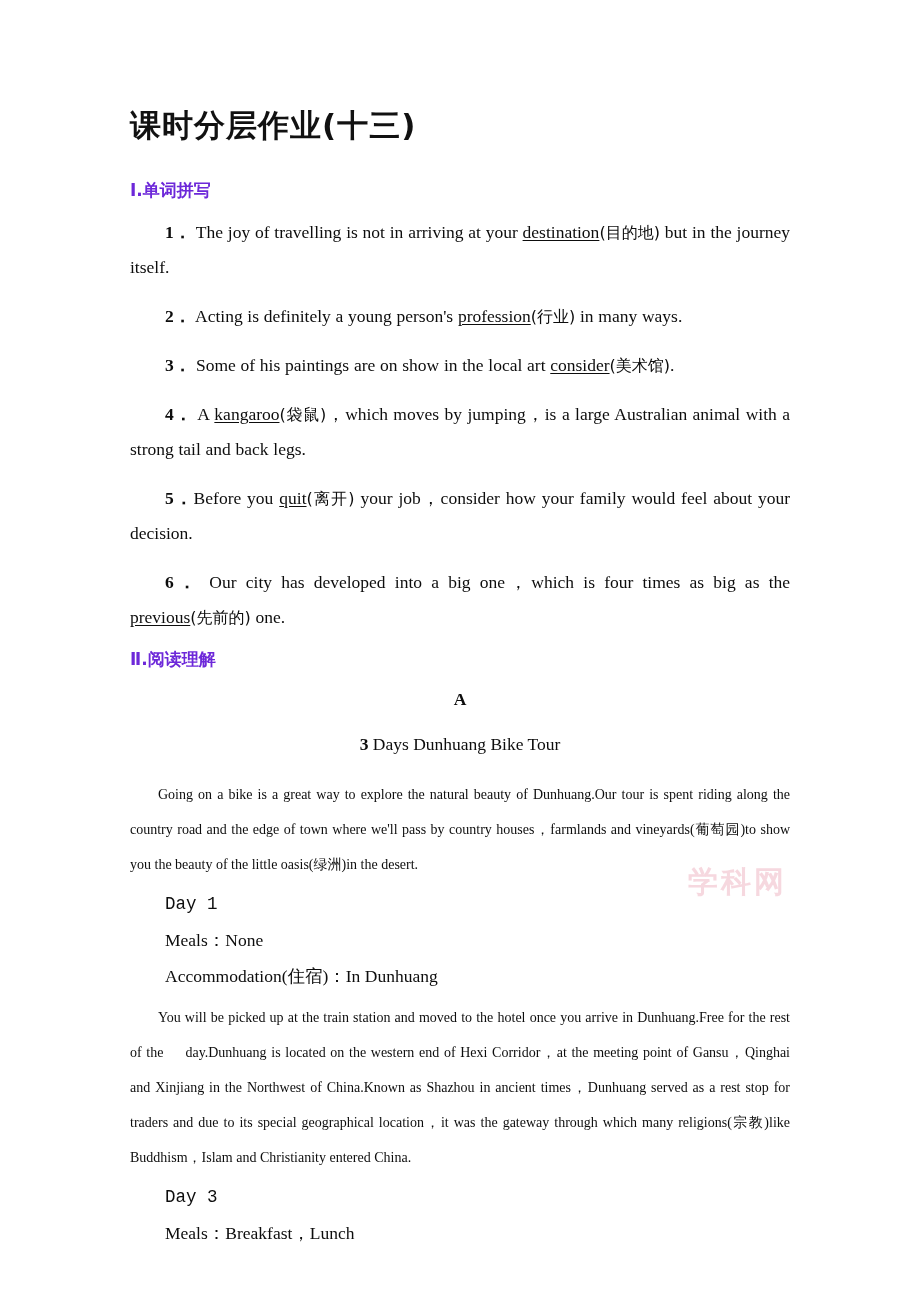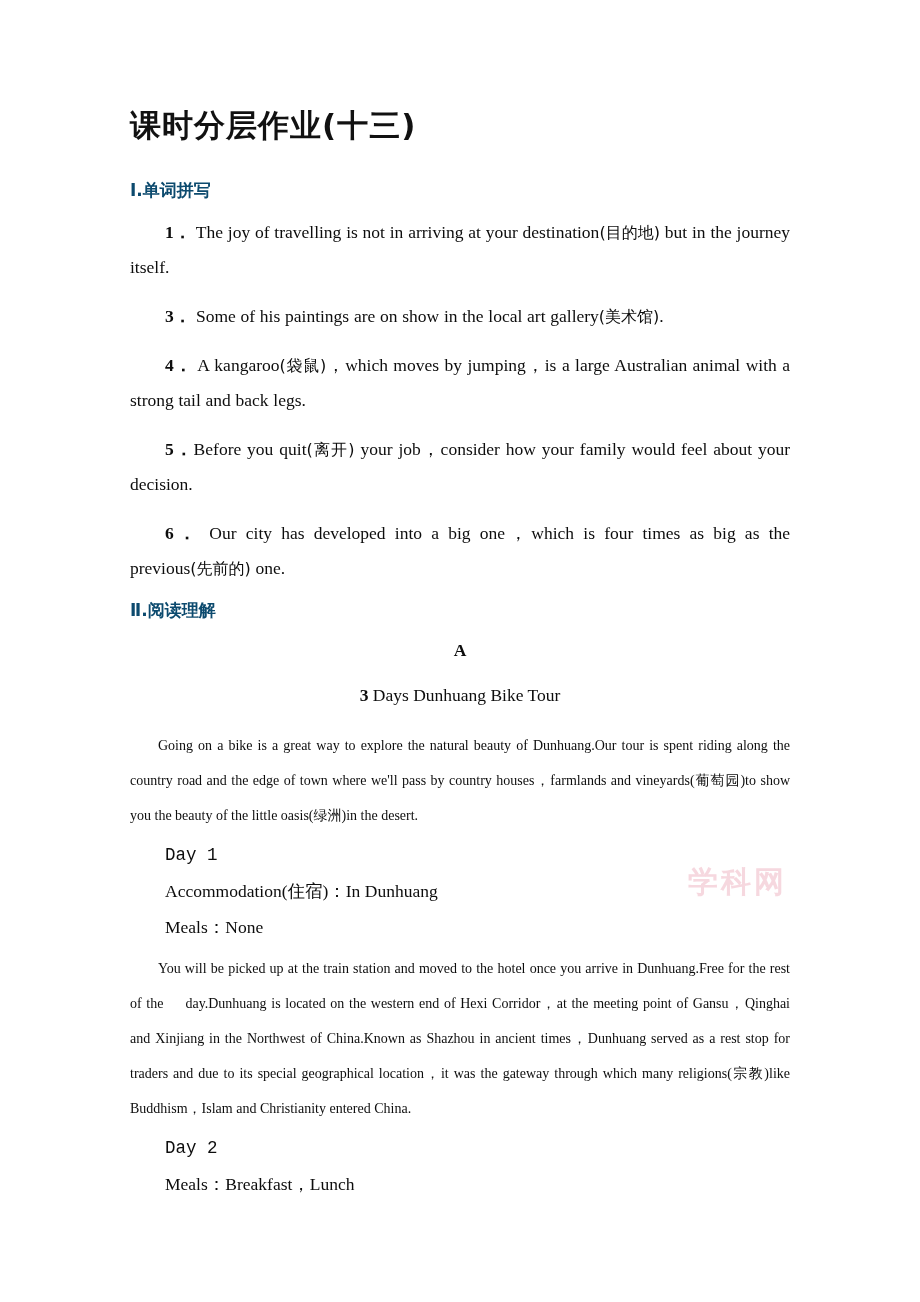--- a/index.html
+++ b/index.html
@@ -47,41 +47,42 @@
   }
 
   
   .section-head {
     margin: 0;
     padding-top: 36px;
     font-family: "DejaVu Sans", "Liberation Sans", sans-serif;
     font-size: 17px;
     font-weight: 700;
     line-height: 1.25;
-    color: #0c4a6e;
+    color: #6d28d9;
   }
   .section-head.tight {
     padding-top: 14px;
   }
 
   
   .q-item {
     margin: 0;
     padding-top: 14px;
     font-size: 17.5px;
     line-height: 35px;
     text-align: justify;
     text-justify: inter-word;
     text-indent: 2em;
     word-spacing: 0.02em;
   }
   .q-num {
     font-weight: 700;
   }
   .ul {
+    text-decoration: underline;
     text-underline-offset: 2px;
   }
   .cn {
     font-family: "DejaVu Sans", "Liberation Sans", sans-serif;
     font-size: 16px;
   }
 
   
   .center-label {
     margin: 0;
@@ -156,24 +157,28 @@
 
     <h1 class="doc-title">课时分层作业(十三)</h1>
 
     <h2 class="section-head">Ⅰ.单词拼写</h2>
 
     <p class="q-item">
       <span class="q-num">1</span><span class="q-num">．</span>
       <span>The joy of travelling is not in arriving at your </span><span class="ul">destination</span><span class="cn">(目的地)</span><span> but in the journey itself.</span>
     </p>
 
+    <p class="q-item">
+      <span class="q-num">2</span><span class="q-num">．</span>
+      <span>Acting is definitely a young person's </span><span class="ul">profession</span><span class="cn">(行业)</span><span> in many ways.</span>
+    </p>
 
     <p class="q-item">
       <span class="q-num">3</span><span class="q-num">．</span>
-      <span>Some of his paintings are on show in the local art </span><span class="ul">gallery</span><span class="cn">(美术馆)</span><span>.</span>
+      <span>Some of his paintings are on show in the local art </span><span class="ul">consider</span><span class="cn">(美术馆)</span><span>.</span>
     </p>
 
     <p class="q-item">
       <span class="q-num">4</span><span class="q-num">．</span>
       <span>A </span><span class="ul">kangaroo</span><span class="cn">(袋鼠)</span><span>，which moves by jumping，is a large Australian animal with a strong tail and back legs.</span>
     </p>
 
     <p class="q-item">
       <span class="q-num">5</span><span class="q-num">．</span><span>Before you </span><span class="ul">quit</span><span class="cn">(离开)</span><span> your job，consider how your family would feel about your decision.</span>
     </p>
@@ -185,22 +190,22 @@
 
     <h2 class="section-head tight">Ⅱ.阅读理解</h2>
 
     <p class="center-label">A</p>
 
     <p class="passage-title"><span class="b">3</span><span> Days Dunhuang Bike Tour</span></p>
 
     <p class="para">Going on a bike is a great way to explore the natural beauty of Dunhuang.Our tour is spent riding along the country road and the edge of town where we'll pass by country houses，farmlands and vineyards(葡萄园)to show you the beauty of the little oasis(绿洲)in the desert.</p>
 
     <p class="info-line first">Day 1</p>
+    <p class="info-line">Meals：None</p>
     <p class="info-line">Accommodation(住宿)：In Dunhuang</p>
-    <p class="info-line">Meals：None</p>
 
     <p class="para"><span>You will be picked up at the train station and moved to the hotel once you arrive in Dunhuang.Free for the rest of the</span><span class="gap"></span><span>day.Dunhuang is located on the western end of Hexi Corridor，at the meeting point of Gansu，Qinghai and Xinjiang in the Northwest of China.Known as Shazhou in ancient times，Dunhuang served as a rest stop for traders and due to its special geographical location，it was the gateway through which many religions(宗教)like Buddhism，Islam and Christianity entered China.</span></p>
 
-    <p class="info-line first">Day 2</p>
+    <p class="info-line first">Day 3</p>
     <p class="info-line">Meals：Breakfast，Lunch</p>
 
   </div>
 </div>
 
 </body></html>

